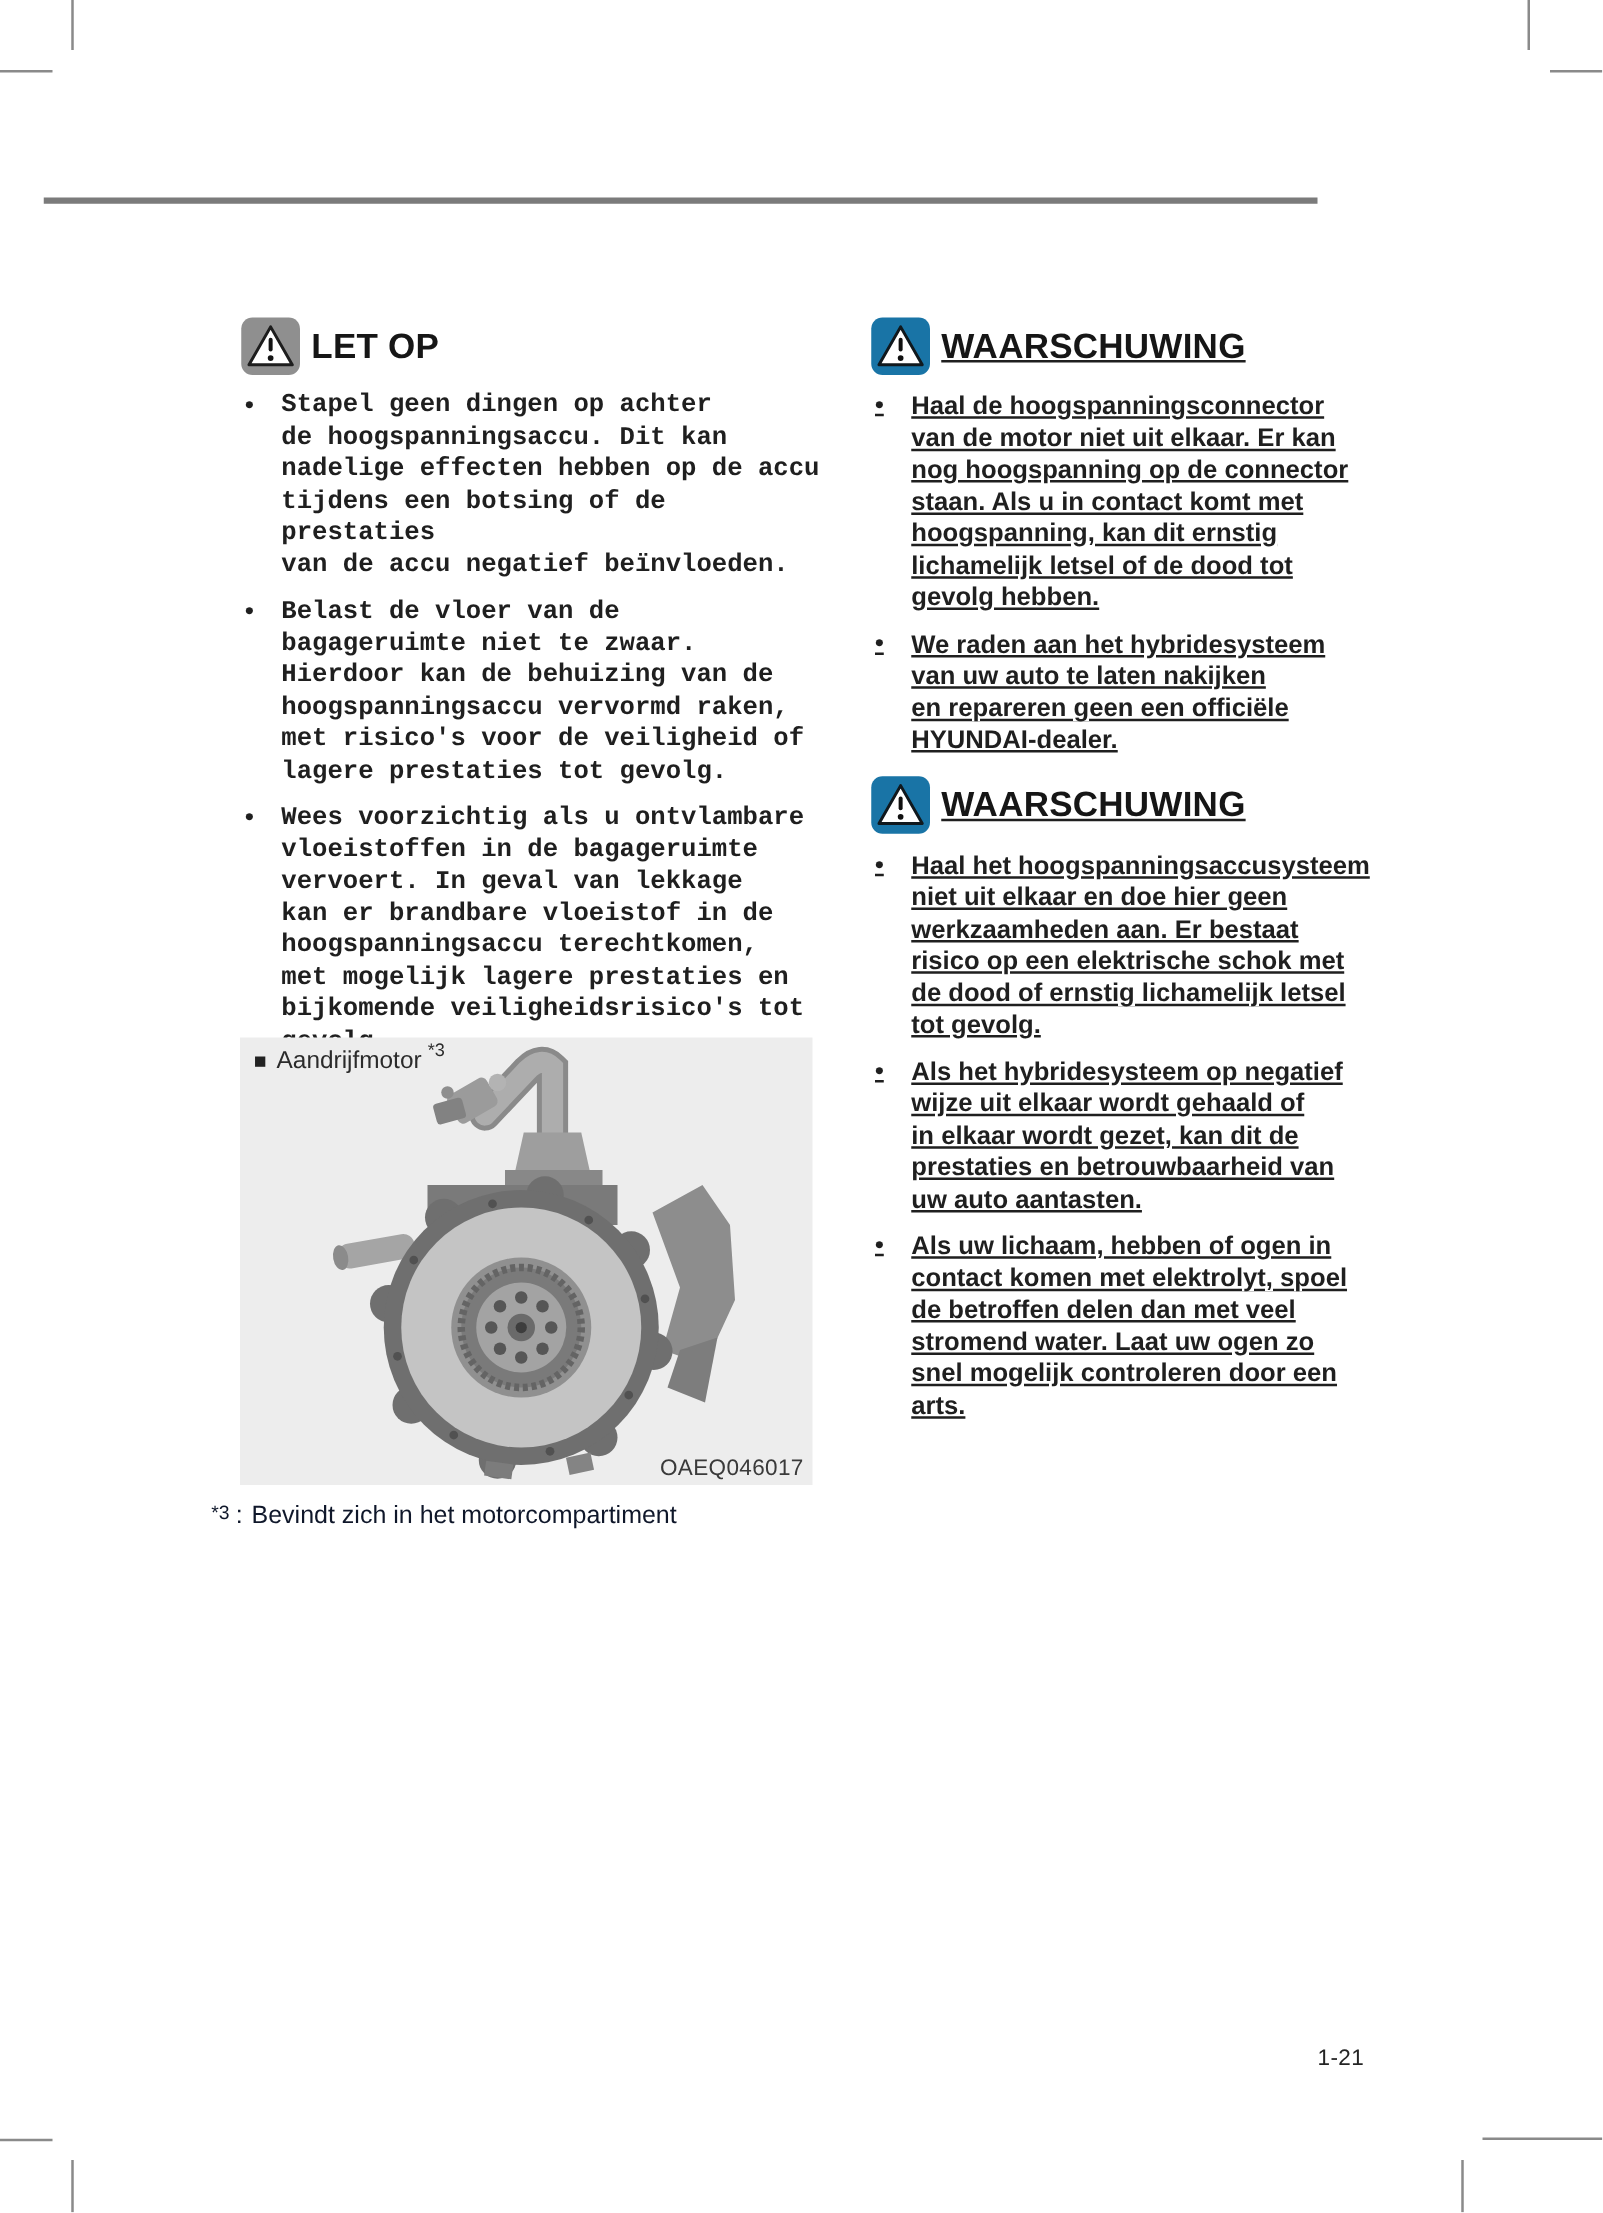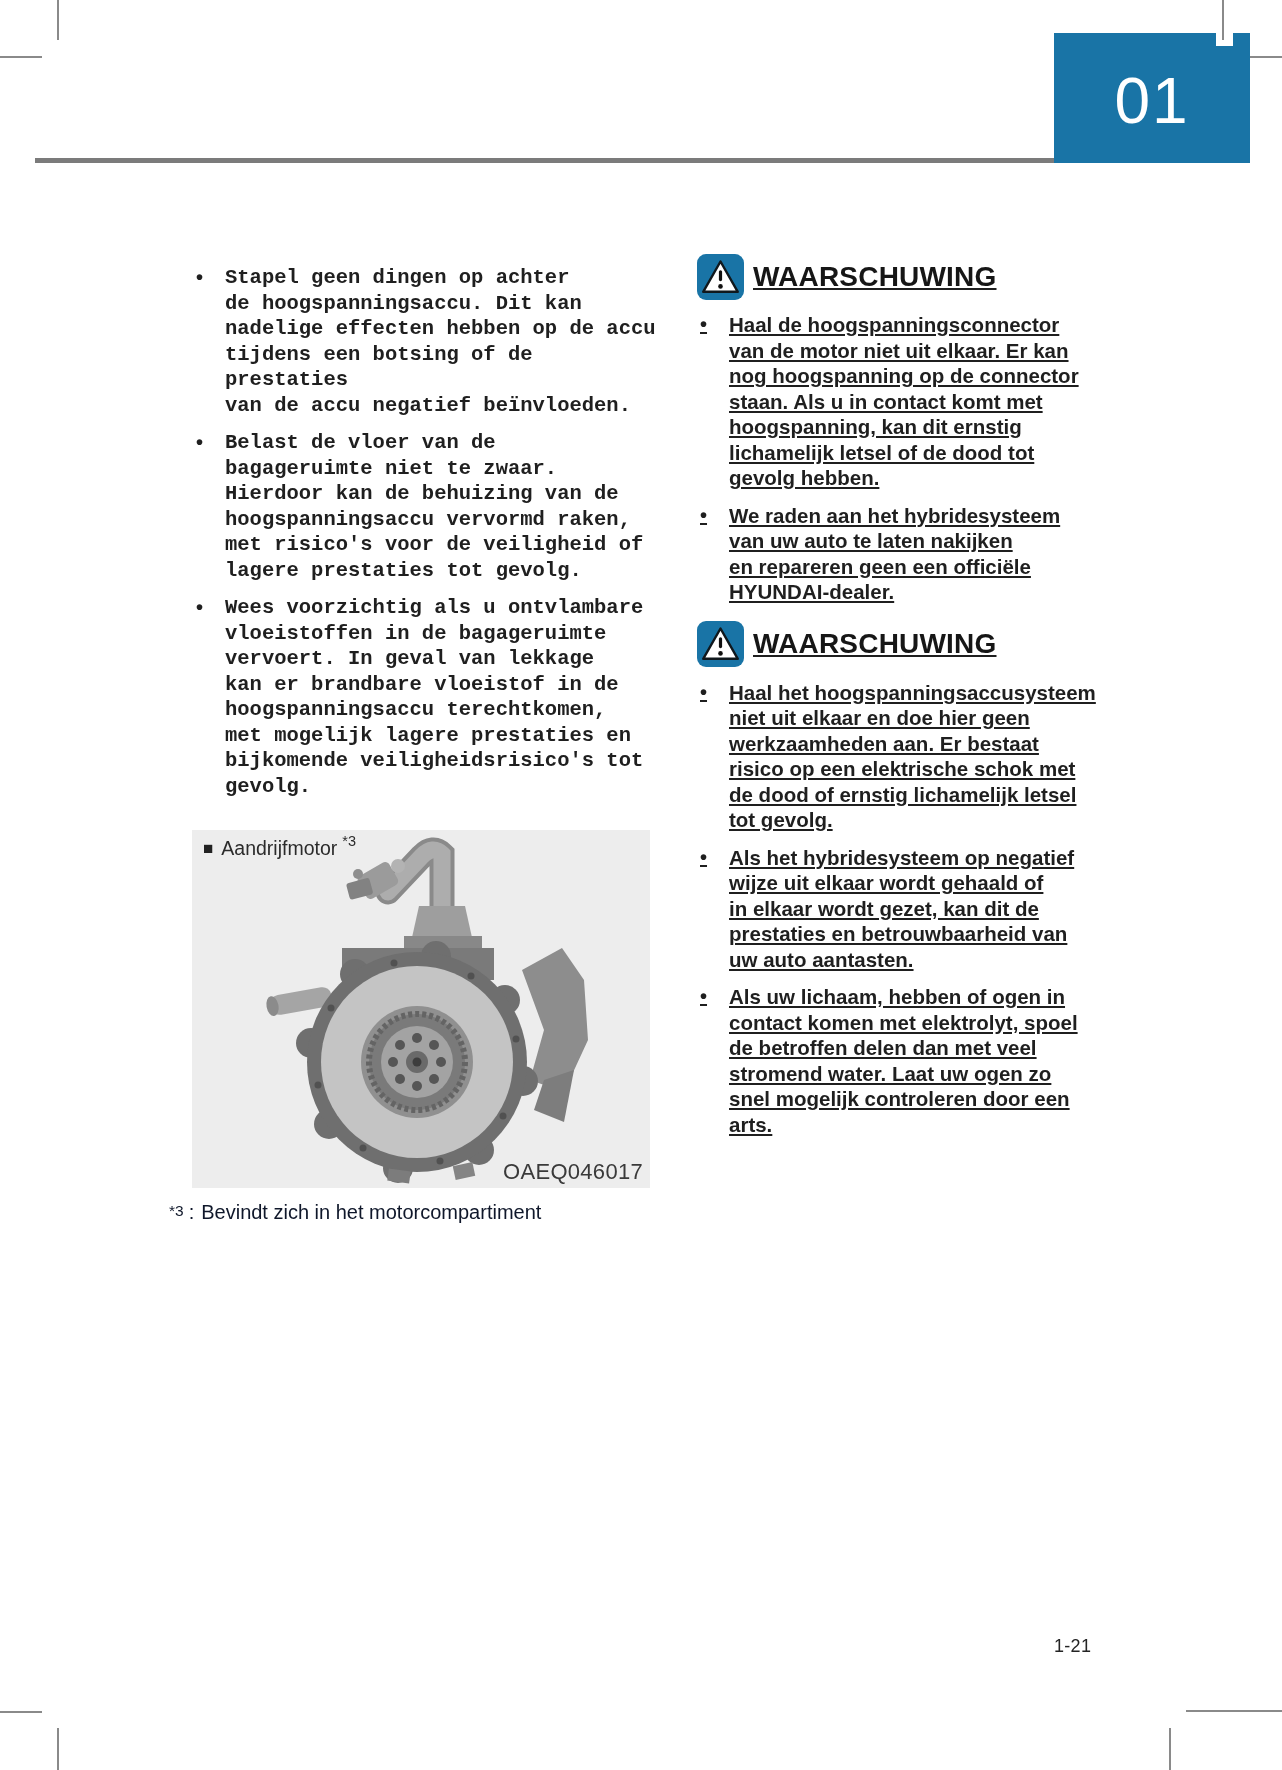--- a/index.html
+++ b/index.html
@@ -26,21 +26,21 @@
   .btxt{white-space:pre-line;font-size:20.5px;line-height:25.5px;font-weight:bold;color:#1f1f1f;}
   .col-left .btxt{width:438px;font-family:Liberation Mono, monospace;}
   .col-right .btxt{width:425px;}
   .sec-head.second{margin-top:16px;}
 
   .image-panel{position:absolute;left:192px;top:830px;width:458px;height:358px;background:#ededed;}
   .panel-label{position:absolute;left:11px;top:7px;display:flex;align-items:flex-start;
                font-size:19.5px;color:#2b2b2b;}
   .sq{font-size:17px;color:#222;margin-right:8px;line-height:24px;}
   .lbl-ref{font-size:14.5px;position:relative;top:-4px;margin-left:5px;}
-  .panel-caption{position:absolute;right:7px;bottom:3px;font-size:22px;color:#3a3a3a;letter-spacing:.3px;}
+  .panel-caption{position:absolute;right:7px;bottom:3px;font-size:18px;color:#3a3a3a;letter-spacing:.3px;}
   .motor-svg{position:absolute;left:0;top:0;}
 
   .footnote{position:absolute;left:169px;top:1201px;font-size:20px;color:#0f172a;}
   .fn-ref{font-size:15.5px;position:relative;top:-3px;}
   .fn-sep{margin:0 7px 0 5px;}
   .page-num{position:absolute;left:1054px;top:1636px;font-size:18px;color:#242424;letter-spacing:.3px;}
 </style>
 </head>
 <body>
 
@@ -48,27 +48,34 @@
 
   <div class="crop" style="left:57px;top:0;width:2px;height:40px;"></div>
   <div class="crop" style="left:0;top:56px;width:42px;height:2px;"></div>
   <div class="crop" style="left:1240px;top:56px;width:42px;height:2px;"></div>
   <div class="crop" style="left:0;top:1711px;width:42px;height:2px;"></div>
   <div class="crop" style="left:57px;top:1728px;width:2px;height:42px;"></div>
   <div class="crop" style="left:1186px;top:1710px;width:96px;height:2px;"></div>
   <div class="crop" style="left:1169px;top:1728px;width:2px;height:42px;"></div>
 
   <div class="rule"></div>
-  <div class="chapter-tab">
-    <span class="chapter-num">01</span>
-  </div>
   <div class="notch"></div>
   <div class="crop" style="left:1222px;top:0;width:2px;height:40px;"></div>
 
   <div class="col col-left">
+    <div class="sec-head">
+      <span class="warn-icon gray">
+        <svg width="47" height="46" viewBox="0 0 47 46">
+          <path d="M23.5 7.5 L40.8 37.8 L6.2 37.8 Z" fill="#ffffff" stroke="#1d1d1d" stroke-width="2.4" stroke-linejoin="round"></path>
+          <rect x="21.9" y="16.2" width="3.2" height="11" rx="1.6" fill="#141414"></rect>
+          <circle cx="23.5" cy="32.4" r="2.3" fill="#141414"></circle>
+        </svg>
+      </span>
+      <span class="sec-title">LET OP</span>
+    </div>
     <ul class="bullets">
       <li>
         <span class="dot">•</span>
         <span class="btxt">Stapel geen dingen op achter
 de hoogspanningsaccu. Dit kan
 nadelige effecten hebben op de accu
 tijdens een botsing of de prestaties
 van de accu negatief beïnvloeden.</span>
       </li>
       <li>

